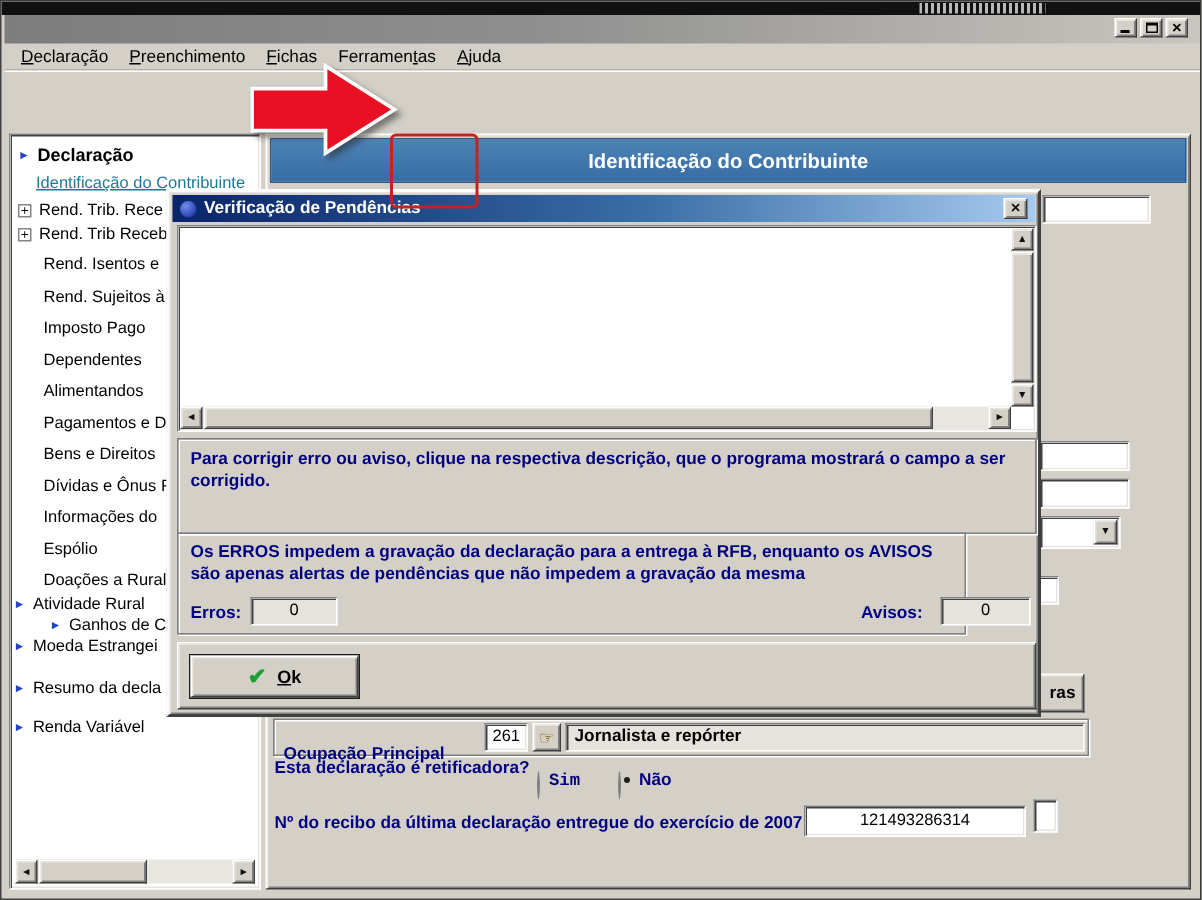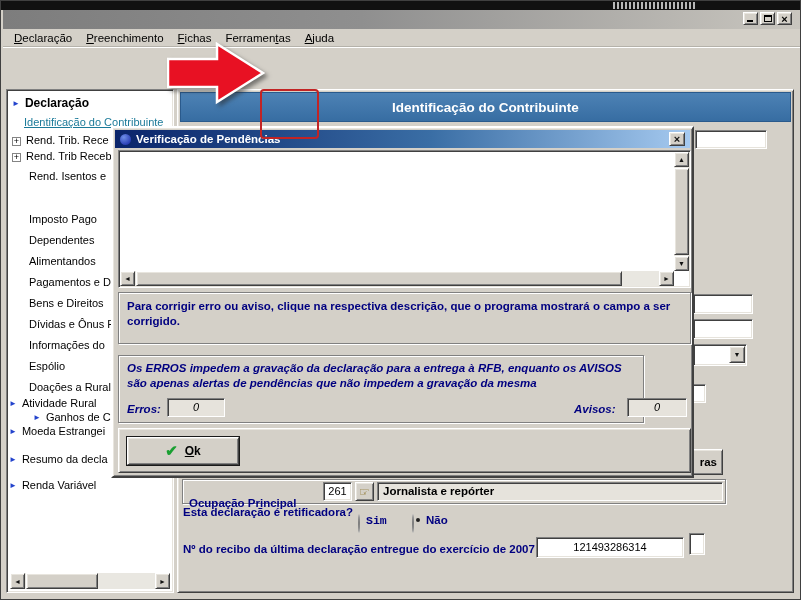--- a/index.html
+++ b/index.html
@@ -132,20 +132,21 @@
       <span style="width:26px;height:26px;background:#cac7c0;border:1px solid #b0ada6;display:flex;align-items:center;justify-content:center;color:#8e8e8a;font-size:18px;font-style:italic;font-family:'Liberation Serif',serif;">M</span>
     </span>
   </div>
 
   <div class="abs sunken" style="left:5px;top:88px;width:168px;height:504px;background:#fff;">
     <div class="trow" style="top:5px;font-weight:bold;font-size:12px;"><span class="tri">►</span><span>Declaração</span></div>
     <div class="trow" style="top:24px;left:17px;"><span class="tlink">Identificação do Contribuinte</span></div>
     <div class="trow" style="top:42px;"><span class="plusbox">+</span><span>Rend. Trib. Rece</span></div>
     <div class="trow" style="top:58px;"><span class="plusbox">+</span><span>Rend. Trib Receb</span></div>
     <div class="trow" style="top:78px;left:22px;"><span>Rend. Isentos e </span></div>
+    <div class="trow" style="top:100px;left:22px;"><span>Rend. Sujeitos à </span></div>
     <div class="trow" style="top:121px;left:22px;"><span>Imposto Pago</span></div>
     <div class="trow" style="top:142px;left:22px;"><span>Dependentes</span></div>
     <div class="trow" style="top:163px;left:22px;"><span>Alimentandos</span></div>
     <div class="trow" style="top:184px;left:22px;"><span>Pagamentos e D</span></div>
     <div class="trow" style="top:205px;left:22px;"><span>Bens e Direitos</span></div>
     <div class="trow" style="top:226px;left:22px;"><span>Dívidas e Ônus F</span></div>
     <div class="trow" style="top:247px;left:22px;"><span>Informações do </span></div>
     <div class="trow" style="top:268px;left:22px;"><span>Espólio</span></div>
     <div class="trow" style="top:289px;left:22px;"><span>Doações a Rural.</span></div>
     <div class="trow" style="top:305px;left:2px;"><span class="tri">►</span><span>Atividade Rural</span></div>
@@ -230,25 +231,25 @@
         <span class="raised sb-btn abs" style="left:0;top:0;width:15px;height:15px;">
             <span>◄</span>
           </span>
         <span class="raised abs" style="left:16px;top:0;width:486px;height:15px;"></span>
         <span class="raised sb-btn abs" style="right:0;top:0;width:15px;height:15px;">
             <span>►</span>
           </span>
       </div>
     </div>
 
-    <div class="abs groove" style="left:5px;top:164px;width:573px;height:52px;">
+    <div class="abs groove" style="left:5px;top:164px;width:573px;height:64px;">
       <div class="dlg-text" style="padding:6px 10px 0 8px;">Para corrigir erro ou aviso, clique na respectiva descrição, que o programa mostrará o campo a ser corrigido.</div>
     </div>
 
-    <div class="abs groove" style="left:5px;top:227px;width:526px;height:68px;font-style:italic;">
+    <div class="abs groove" style="left:5px;top:227px;width:526px;height:68px;">
       <div class="dlg-text" style="padding:5px 12px 0 8px;">Os ERROS impedem a gravação da declaração para a entrega à RFB, enquanto os AVISOS são apenas alertas de pendências que não impedem a gravação da mesma</div>
       <span class="dlg-text abs" style="left:8px;top:46px;">Erros:</span>
       <span class="abs sunken field" style="left:48px;top:42px;width:58px;height:19px;text-align:center;line-height:17px;background:#e6e3dc;">0</span>
       <span class="dlg-text abs" style="left:455px;top:46px;">Avisos:</span>
       <span class="abs sunken field" style="left:508px;top:42px;width:60px;height:19px;text-align:center;line-height:17px;background:#e6e3dc;">0</span>
     </div>
 
     <div class="abs raised" style="left:5px;top:300px;width:573px;height:45px;">
       <div class="abs raised" style="left:8px;top:8px;width:112px;height:28px;box-shadow:inset 1px 1px 0 #e8e5de, inset -1px -1px 0 #808080, 0 0 0 1px #1a1a1a;display:flex;align-items:center;justify-content:center;gap:7px;">
         <span style="color:#1aa032;font-size:15px;font-weight:bold;">✔</span>

